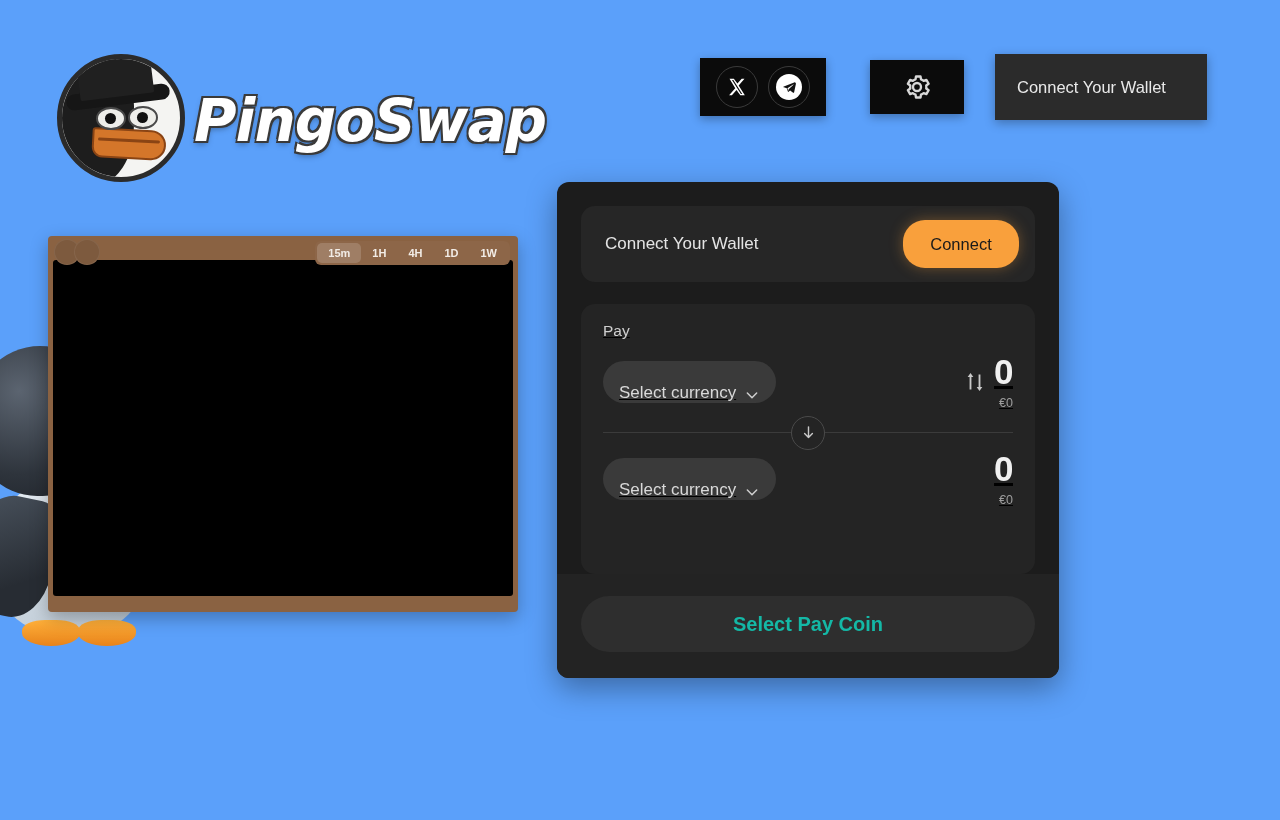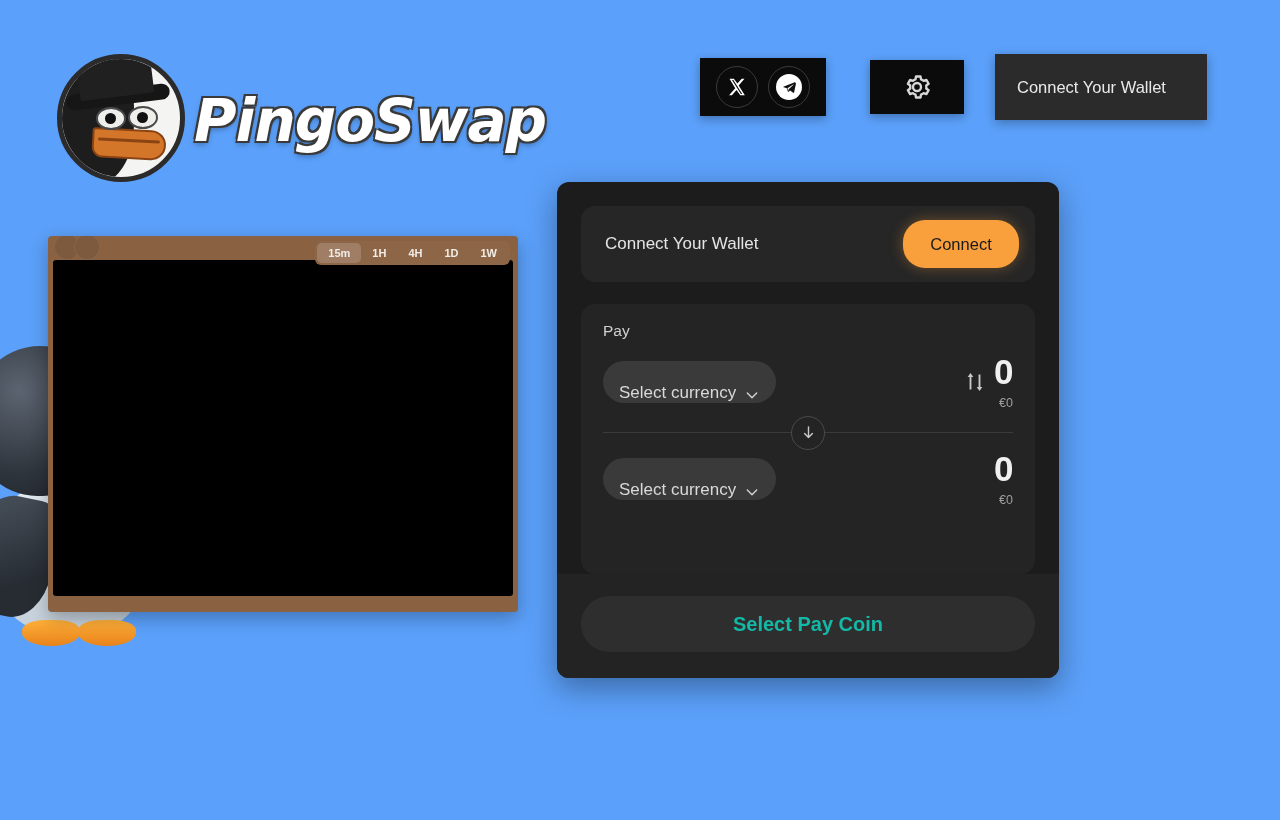--- a/index.html
+++ b/index.html
@@ -153,21 +153,21 @@
   
   .chart-widget {
     position: absolute; left: 48px; top: 220px;
     width: 470px; height: 376px;
     background: #8a6242;
     border-radius: 4px;
     box-shadow: 0 6px 18px rgba(0,0,0,.28);
     overflow: hidden;
   }
   .chart-header {
-    height: 24px; display: flex; align-items: flex-end;
+    height: 24px; display: flex; align-items: center;
     padding: 8px 8px 0 6px;
     position: relative;
   }
   .pair-icons { position: relative; width: 56px; height: 26px; }
   .pair-icons i {
     position: absolute; top: 0; width: 26px; height: 26px;
     border-radius: 50%; background: #7d5a3e;
     border: 1px solid rgba(255,255,255,.07);
     display: block;
   }
@@ -221,20 +221,21 @@
     font-family: "Liberation Sans", sans-serif;
     box-shadow: 0 0 14px rgba(249,160,60,.35);
   }
 
   .io-panel {
     margin: 22px 24px 0 24px;
     background: #242424;
     border-radius: 14px;
     padding: 18px 22px 22px 22px;
     flex: 1 1 auto;
+    text-decoration: underline;
   }
   .io-label { color: #cfcfcf; font-size: 15.5px; }
   .io-row {
     display: flex; align-items: center; justify-content: space-between;
     margin-top: 14px;
   }
   .cur-select {
     background: #3a3a3a; color: #d9d9d9;
     border: none; border-radius: 22px;
     height: 42px; padding: 0 16px;

